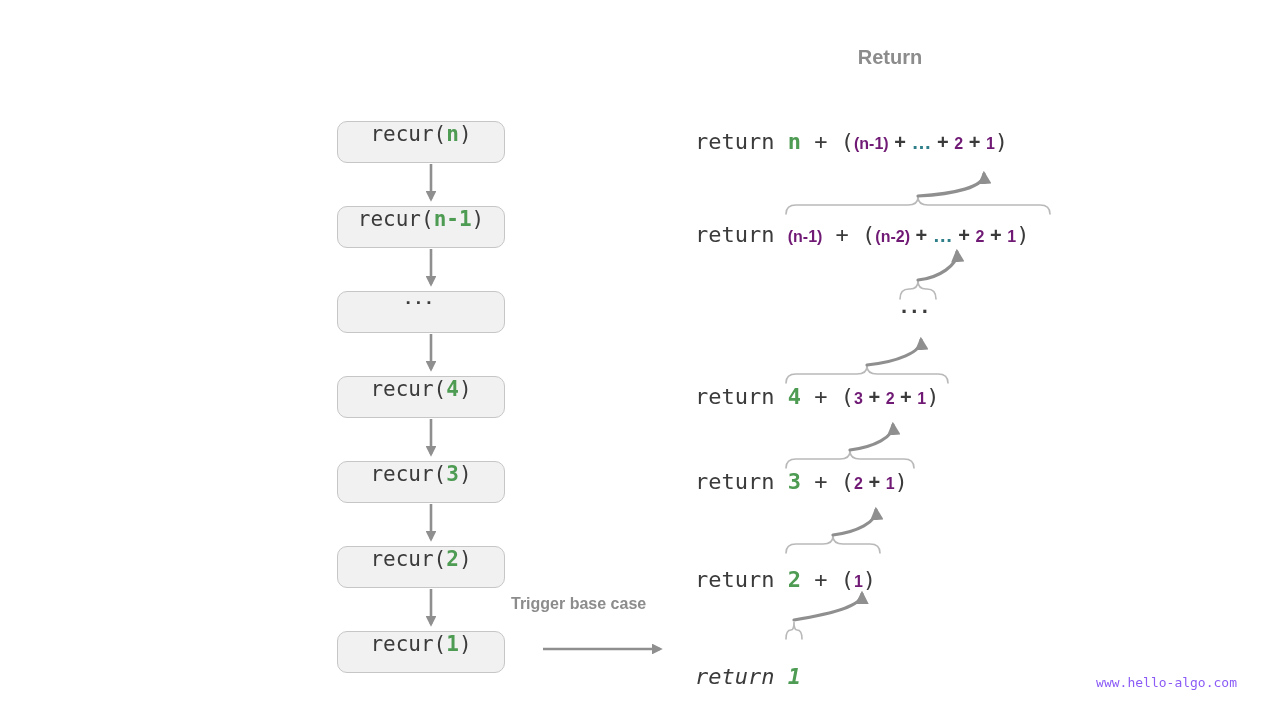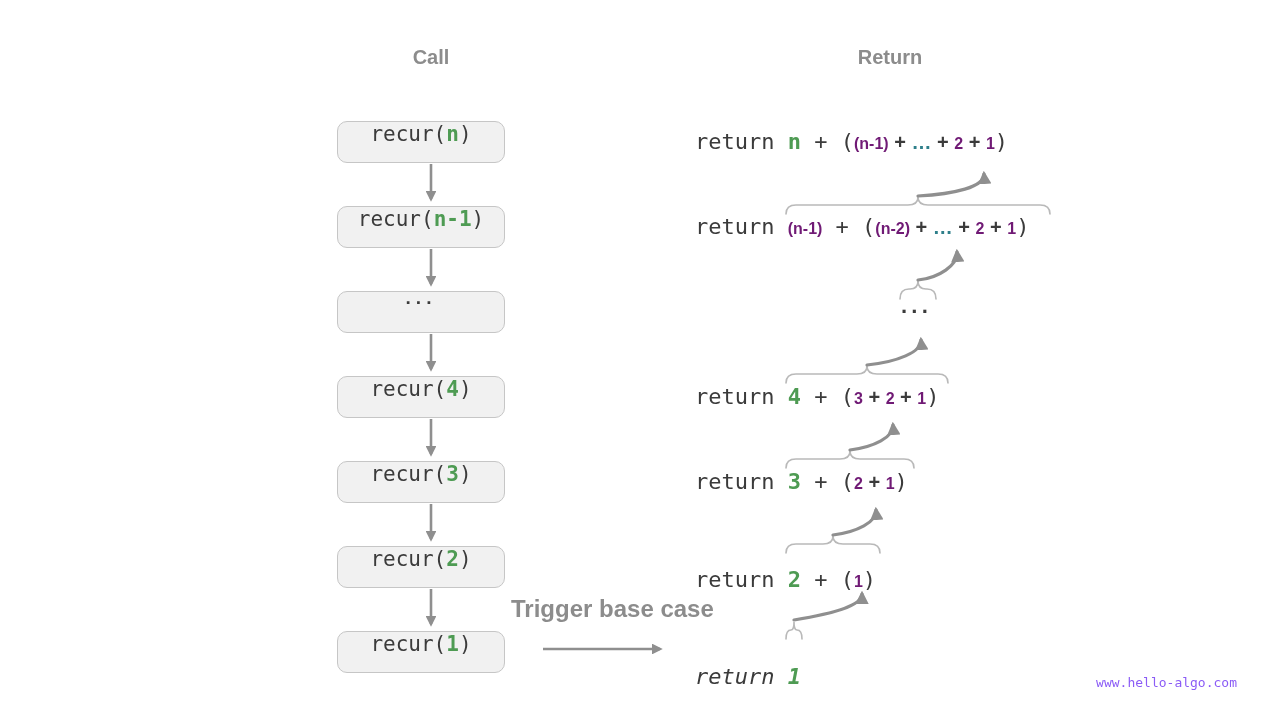--- a/index.html
+++ b/index.html
@@ -29,39 +29,39 @@
   #call-stack .call-box:nth-child(5){top:461px;}
   #call-stack .call-box:nth-child(6){top:546px;}
   #call-stack .call-box:nth-child(7){top:631px;}
 
   .ret-row{
     position:absolute;left:695px;height:30px;line-height:30px;z-index:2;
     font-family:"DejaVu Sans Mono",monospace;font-size:22px;color:#3b3b3b;
     white-space:pre;
   }
   #returns .ret-row:nth-child(1){top:127px;}
-  #returns .ret-row:nth-child(2){top:212px;}
+  #returns .ret-row:nth-child(2){top:220px;}
   #returns .ret-row:nth-child(3){top:297px;left:901px;}
   #returns .ret-row:nth-child(4){top:382px;}
   #returns .ret-row:nth-child(5){top:467px;}
   #returns .ret-row:nth-child(6){top:565px;}
   #returns .ret-row:nth-child(7){top:662px;font-style:italic;}
 
   
   .seg-code {font-family:"DejaVu Sans Mono",monospace;color:#3b3b3b;}
   .seg-codeg{font-family:"DejaVu Sans Mono",monospace;color:#4e9b53;font-weight:700;}
   .seg-sum  {font-family:"Liberation Sans",sans-serif;font-weight:700;font-size:20px;color:#3b3b3b;}
   .seg-sumg {font-family:"Liberation Sans",sans-serif;font-weight:700;font-size:16px;color:#701a75;}
   .seg-dots {font-family:"Liberation Sans",sans-serif;font-weight:700;font-size:20px;color:#2e7f8a;}
   .seg-middots{font-family:"Liberation Sans",sans-serif;font-weight:700;font-size:22px;color:#3b3b3b;letter-spacing:3px;}
   .seg-boxdots{font-family:"Liberation Sans",sans-serif;font-weight:700;font-size:19px;color:#3b3b3b;letter-spacing:4px;}
 
   #trigger-label{
     position:absolute;left:511px;top:595px;z-index:2;
-    font-size:24px;font-weight:700;color:#8c8c8c;white-space:nowrap;
+    font-size:16px;font-weight:700;color:#8c8c8c;white-space:nowrap;
   }
   #watermark{
     position:absolute;right:43px;top:675px;z-index:2;
     font-family:"DejaVu Sans Mono",monospace;font-size:13px;color:#8b5cf6;
   }
 </style>
 </head>
 <body>
 
 <div id="canvas">
@@ -96,21 +96,20 @@
     <g stroke="#8f8f8f" stroke-width="3.2" fill="none" stroke-linecap="round">
       <path d="M 918,196 C 954,194 985,187 984,174" marker-end="url(#ah)"></path>
       <path d="M 918,280 C 939,278 958,265 957,252" marker-end="url(#ah)"></path>
       <path d="M 867,365 C 897,362 922,352 921,340" marker-end="url(#ah)"></path>
       <path d="M 850,450 C 874,447 894,437 893,425" marker-end="url(#ah)"></path>
       <path d="M 833,535 C 857,532 877,522 876,510" marker-end="url(#ah)"></path>
       <path d="M 794,620 C 831,614 862,606 862,594" marker-end="url(#ah)"></path>
     </g>
   </svg>
 
-  <div class="col-header" id="call-header">Call</div>
   <div class="col-header" id="return-header">Return</div>
 
   <div id="call-stack">
     <div class="call-box">
         <span class="seg-code">recur(</span>
         <span class="seg-codeg">n</span>
         <span class="seg-code">)</span>
       </div>
     <div class="call-box">
         <span class="seg-code">recur(</span>

